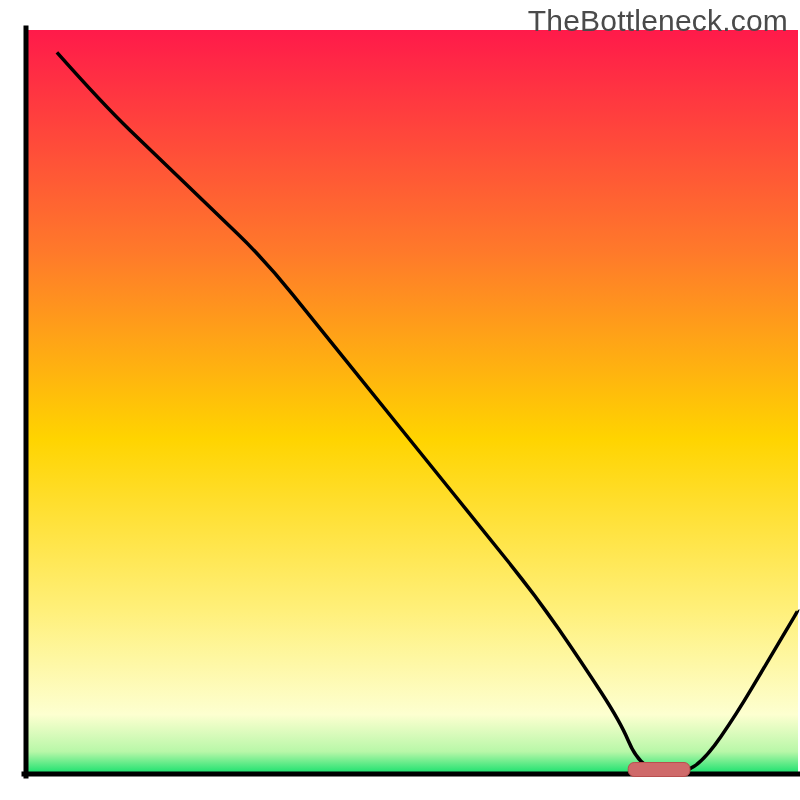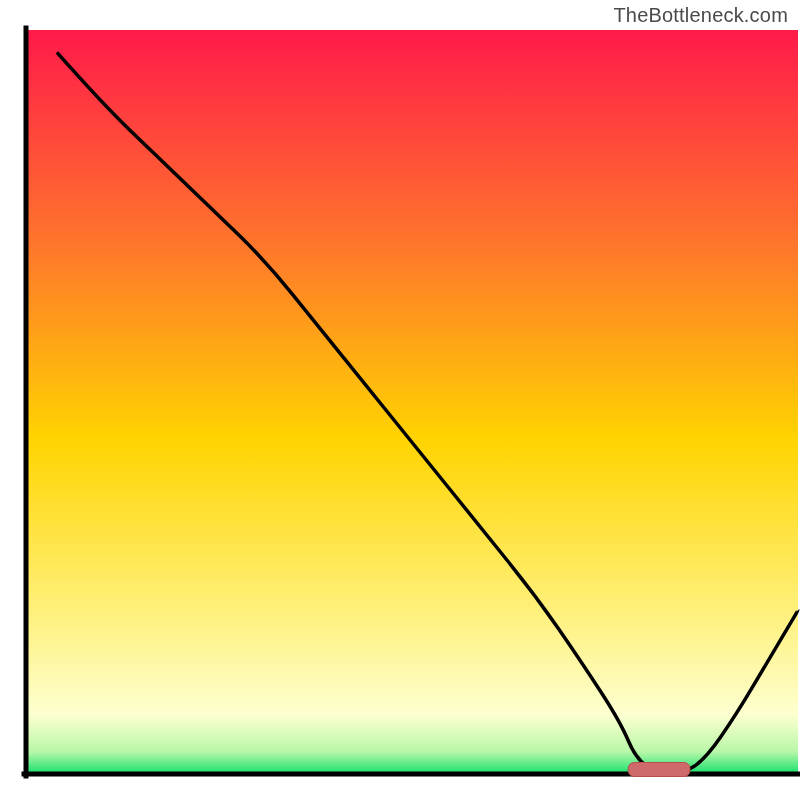--- a/index.html
+++ b/index.html
@@ -12,21 +12,21 @@
   }
   .chart-container {
     position: relative;
     width: 800px;
     height: 800px;
   }
   .watermark {
     position: absolute;
     top: 4px;
     right: 12px;
-    font-size: 20px;
+    font-size: 30px;
     font-weight: 500;
     color: #4a4a4a;
     letter-spacing: 0.2px;
     z-index: 4;
   }
   svg.plot {
     position: absolute;
     top: 0;
     left: 0;
   }

